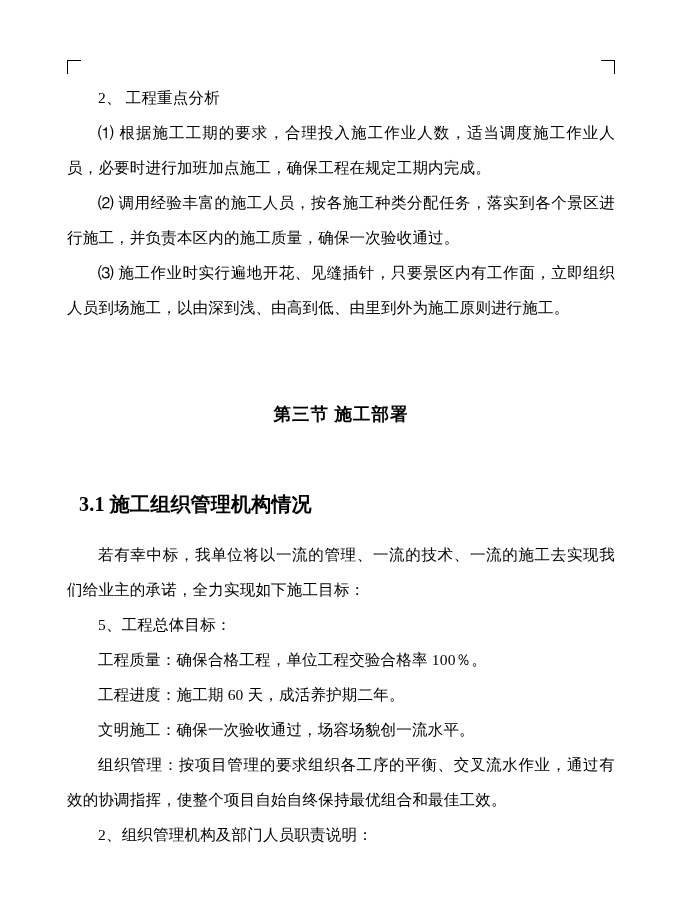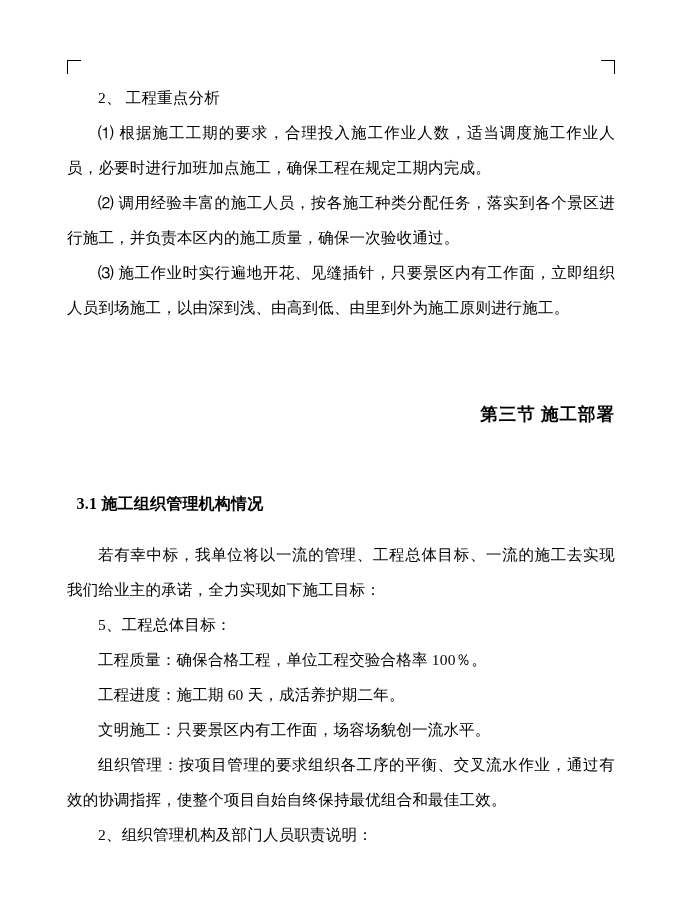--- a/index.html
+++ b/index.html
@@ -53,29 +53,29 @@
     line-height: 35px;
     text-align: justify;
     text-justify: inter-ideograph;
     letter-spacing: 0.2px;
   }
   .indent {
     text-indent: 2em;
   }
   .section-title {
     margin-top: 74px;
-    text-align: right;
+    text-align: center;
     font-size: 17.5px;
     font-weight: bold;
     line-height: 30px;
     letter-spacing: 1px;
   }
   .sub-title {
     margin-top: 60px;
-    font-size: 16px;
+    font-size: 20px;
     font-weight: bold;
     line-height: 30px;
     text-indent: 0.6em;
   }
   .gap-after-title {
     margin-top: 18px;
   }
 </style>
 </head>
 <body>
@@ -89,22 +89,22 @@
 
     <p class="indent">2、 工程重点分析</p>
     <p class="indent">⑴ 根据施工工期的要求，合理投入施工作业人数，适当调度施工作业人员，必要时进行加班加点施工，确保工程在规定工期内完成。</p>
     <p class="indent">⑵ 调用经验丰富的施工人员，按各施工种类分配任务，落实到各个景区进行施工，并负责本区内的施工质量，确保一次验收通过。</p>
     <p class="indent">⑶ 施工作业时实行遍地开花、见缝插针，只要景区内有工作面，立即组织人员到场施工，以由深到浅、由高到低、由里到外为施工原则进行施工。</p>
 
     <p class="section-title">第三节   施工部署</p>
 
     <p class="sub-title">3.1 施工组织管理机构情况</p>
 
-    <p class="indent gap-after-title">若有幸中标，我单位将以一流的管理、工程总体目标、一流的施工去实现我们给业主的承诺，全力实现如下施工目标：</p>
+    <p class="indent gap-after-title">若有幸中标，我单位将以一流的管理、一流的技术、一流的施工去实现我们给业主的承诺，全力实现如下施工目标：</p>
     <p class="indent">5、工程总体目标：</p>
     <p class="indent">工程质量：确保合格工程，单位工程交验合格率 100％。</p>
     <p class="indent">工程进度：施工期 60 天，成活养护期二年。</p>
-    <p class="indent">文明施工：只要景区内有工作面，场容场貌创一流水平。</p>
+    <p class="indent">文明施工：确保一次验收通过，场容场貌创一流水平。</p>
     <p class="indent">组织管理：按项目管理的要求组织各工序的平衡、交叉流水作业，通过有效的协调指挥，使整个项目自始自终保持最优组合和最佳工效。</p>
     <p class="indent">2、组织管理机构及部门人员职责说明：</p>
 
   </div>
 </div>
 
 </body></html>

